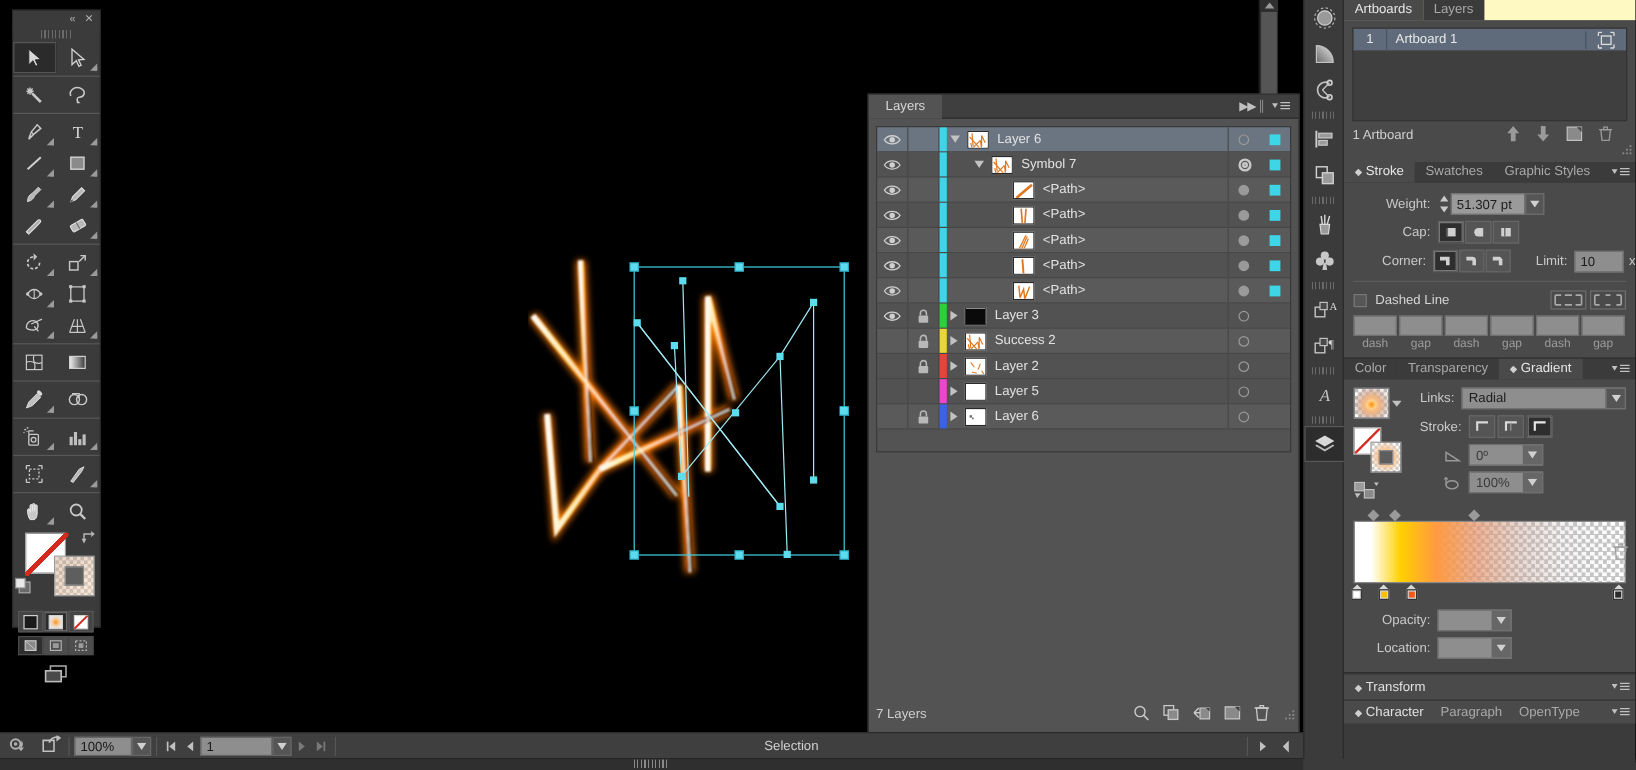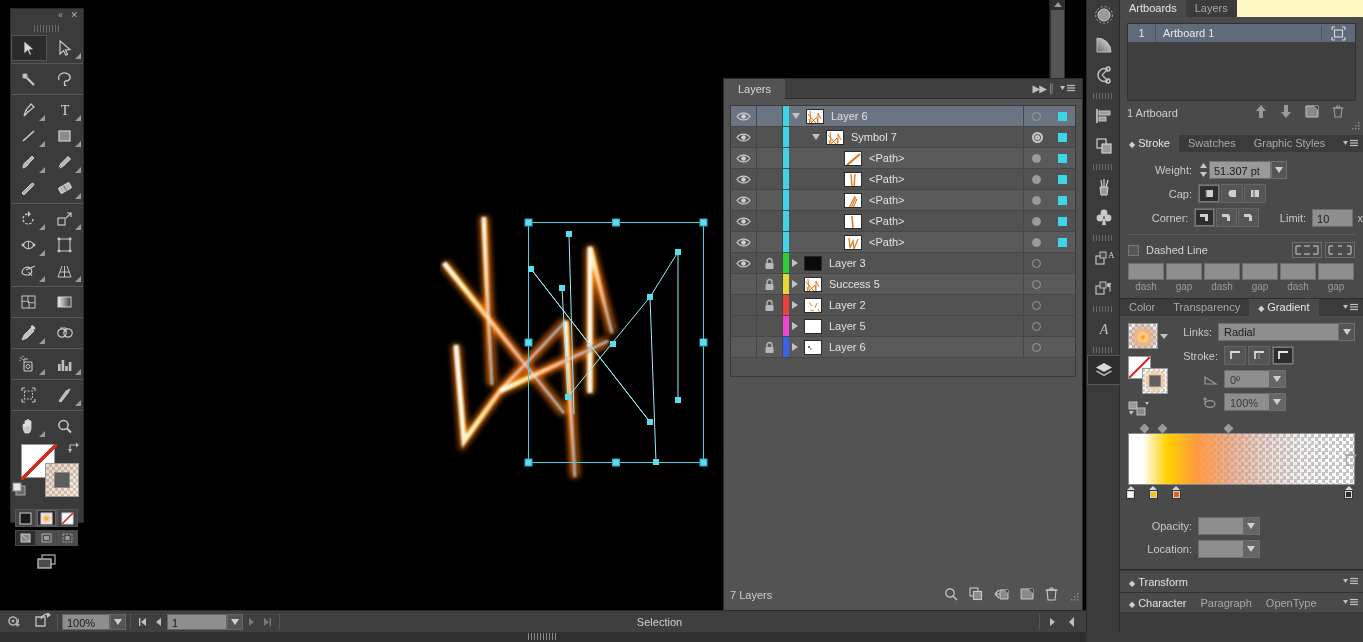--- a/index.html
+++ b/index.html
@@ -990,21 +990,21 @@
             <span class="lthumb"><svg viewBox="0 0 18 15" width="18" height="15">
                 <rect width="18" height="15" fill="#fff"></rect>
                 <g stroke="#e07820" stroke-width="1" fill="none">
                   <path d="M3 1 L4 12"></path>
                   <path d="M1 4 L9 13"></path>
                   <path d="M11 12 L11 3 L14 9"></path>
                   <path d="M2 9 L3 14 L6 11 L10 7"></path>
                   <path d="M10 7 L11 14"></path>
                 </g>
               </svg></span>
-            <span class="lname">Success 5</span>
+            <span class="lname">Success 2</span>
           </div>
           <div class="c-right">
             <span class="disc"></span>
             <span style="width: 9px;"></span>
           </div>
         </div>
         <div class="lrow alt">
           <div class="c-eye"></div>
           <div class="c-lock">
             <svg width="11" height="13" viewBox="0 0 11 13">
@@ -1561,21 +1561,21 @@
           </div>
         <div style="position:absolute;right:6px;top:18px">
           <svg width="13" height="15" viewBox="0 0 13 15">
               <path d="M2 4 H11 L10 14 H3 Z" fill="none" stroke="#a0a0a0" stroke-width="1.1"></path>
               <path d="M0.5 4 H12.5" stroke="#a0a0a0" stroke-width="1.2"></path>
               <path d="M5 1.5 H8 V4 H5 Z" fill="none" stroke="#a0a0a0" stroke-width="1"></path>
             </svg>
         </div>
       </div>
 
-      <div class="frow" style="margin-top:32px">
+      <div class="frow" style="margin-top:22px">
         <span class="flabel">Opacity:</span>
         <span class="greyfield" style="width:62px">
           <span></span>
           <span class="ddn">
               <svg width="8" height="6" viewBox="0 0 8 6">
                 <path d="M0 0 H8 L4 6 Z" fill="#d0d0d0"></path>
               </svg>
             </span>
         </span>
       </div>

